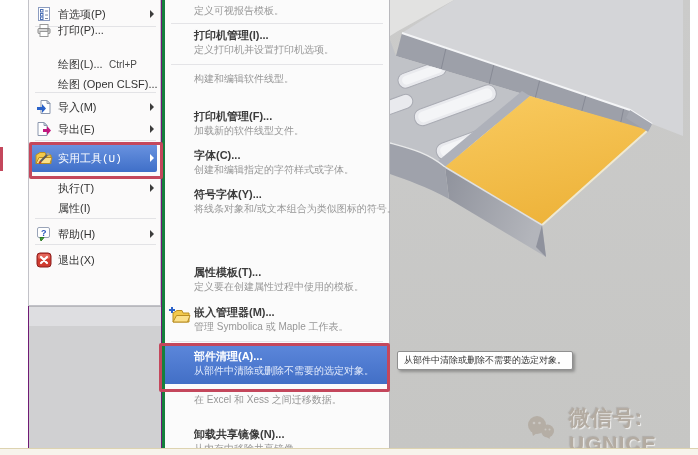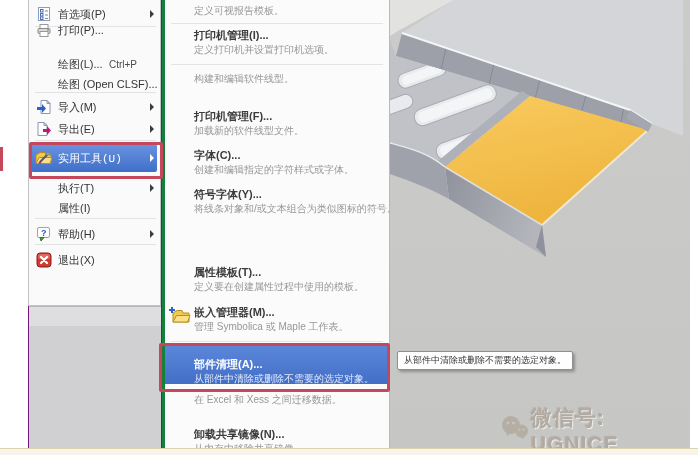--- a/index.html
+++ b/index.html
@@ -27,40 +27,40 @@
   .menu-bottom-band{position:absolute;left:29px;top:306px;width:132px;height:20px;background:#dedee1;
                     border-bottom:1px solid #a9a9ad;box-shadow:inset 0 1px 0 #b8b8bc;}
   .below-gray{position:absolute;left:29px;top:326px;width:132px;height:122px;background:#d0d0d2;}
 
   
   .submenu-panel{position:absolute;left:162px;top:0;width:228px;height:448px;background:#fbfbfb;
                  border-left:3px solid #15803d;border-right:1px solid #b9b9bd;box-sizing:border-box;}
   .sitem{position:absolute;left:0;width:100%;box-sizing:border-box;cursor:default;}
   .stitle{display:block;margin-left:29px;font-size:11px;font-weight:bold;color:#3c3c3c;white-space:nowrap;line-height:13px;}
   .sdesc{display:block;margin-left:29px;margin-top:2px;font-size:10px;color:#979797;white-space:nowrap;line-height:12px;}
-  .sitem.hl{background:linear-gradient(#5b86da,#426fc6);padding-top:12px;}
+  .sitem.hl{background:linear-gradient(#5b86da,#426fc6);padding-top:4px;}
   .sitem.hl .stitle{color:#fff;}
   .sitem.hl .sdesc{color:#e2eafb;}
   .ssep{position:absolute;left:6px;right:6px;height:1px;background:#e4e4e7;}
   .s-icon{position:absolute;left:3px;top:-3px;width:24px;height:26px;}
 
   
   .redbox{position:absolute;border:3px solid #c4475c;border-radius:2px;pointer-events:none;z-index:30;}
   .redbox1{left:29px;top:142px;width:128px;height:31px;}
   .redbox2{left:159px;top:343px;width:225px;height:43px;}
 
   
   .viewport{position:absolute;left:390px;top:0;width:300px;height:448px;}
   .viewport svg{display:block;}
 
   .tooltip{position:absolute;left:397px;top:351px;background:#fefefe;border:1px solid #8f8f8f;
            box-shadow:2px 2px 3px rgba(0,0,0,.28);font-size:9px;color:#333;padding:2px 6px;
            border-radius:2px;white-space:nowrap;z-index:40;}
 
-  .watermark{position:absolute;left:500px;top:404px;display:flex;align-items:center;gap:1px;z-index:20;}
+  .watermark{position:absolute;left:526px;top:404px;display:flex;align-items:center;gap:13px;z-index:20;}
   .wm-text{font-size:21px;font-weight:bold;letter-spacing:1px;color:#b3aba1;
            text-shadow:1px 1px 1px rgba(255,255,255,.75), -1px -1px 1px rgba(110,100,90,.25);}
 
   .right-strip{position:absolute;right:0;top:0;width:8px;height:455px;background:#fff;z-index:50;}
   .bottom-strip{position:absolute;left:0;bottom:0;width:698px;height:7px;background:#f7f4ec;
                 border-top:1px solid #ddd3b0;box-sizing:border-box;z-index:50;}
 </style>
 </head>
 <body>
 

